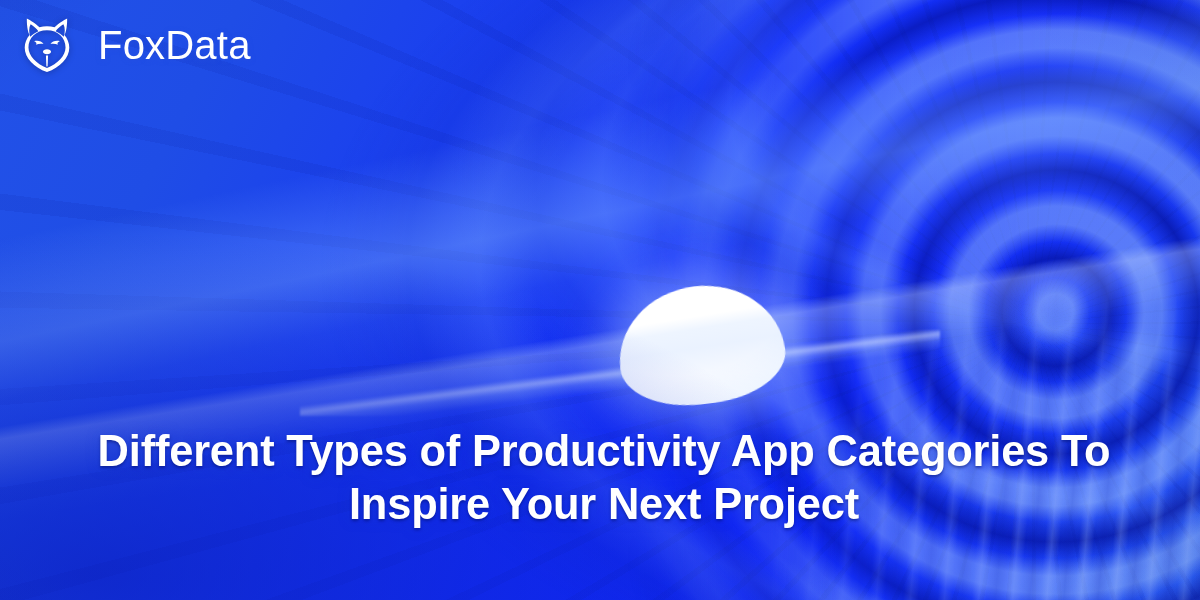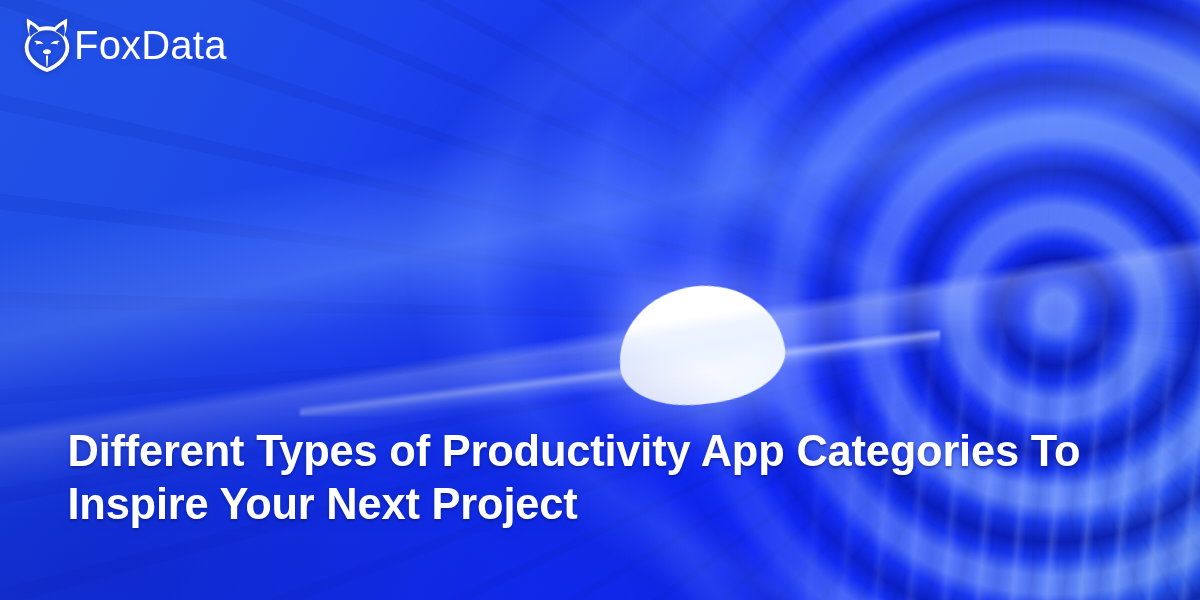--- a/index.html
+++ b/index.html
@@ -187,21 +187,21 @@
         rgba(0,8,80,0.26) 100%);
   }
 
   
   .logo {
     position: absolute;
     left: 20px;
     top: 16px;
     display: flex;
     align-items: center;
-    gap: 0;
+    gap: 24px;
     z-index: 5;
   }
   .logo-mark {
     width: 54px;
     height: 58px;
     display: block;
     filter: drop-shadow(0 1px 3px rgba(0,0,20,0.30));
   }
   .logo-word {
     color: #ffffff;
@@ -213,21 +213,21 @@
     white-space: nowrap;
   }
 
   
   .headline {
     position: absolute;
     left: 8px;
     right: 0;
     top: 424px;
     z-index: 5;
-    text-align: left;
+    text-align: center;
     padding: 0 40px;
     box-sizing: border-box;
   }
   .headline-line {
     display: block;
     color: #ffffff;
     font-size: 45px;
     font-weight: 700;
     line-height: 1.18;
     letter-spacing: -0.2px;

